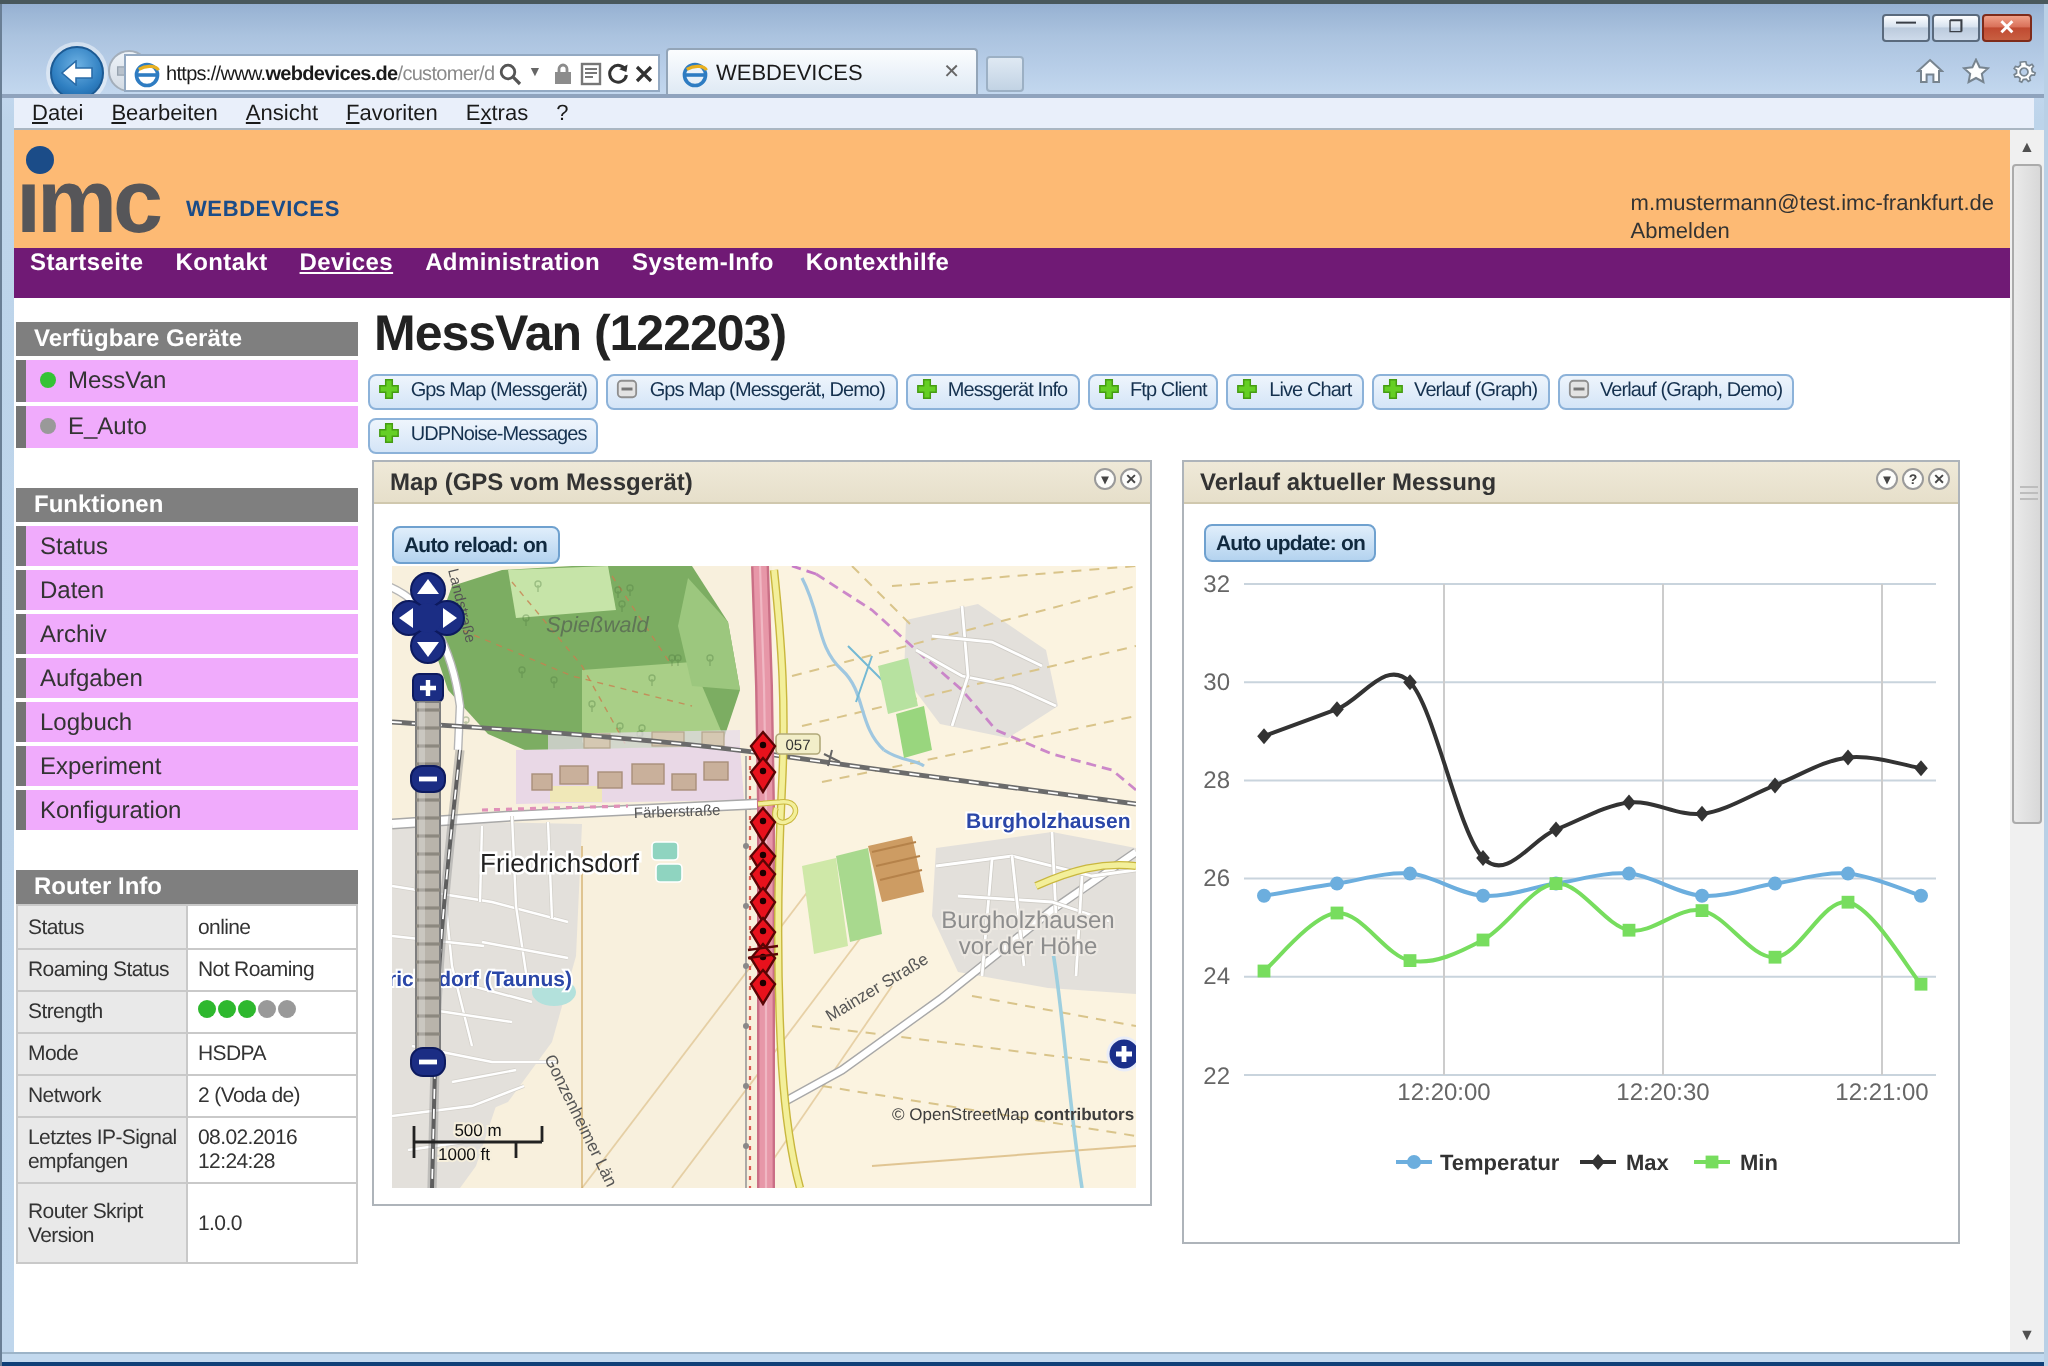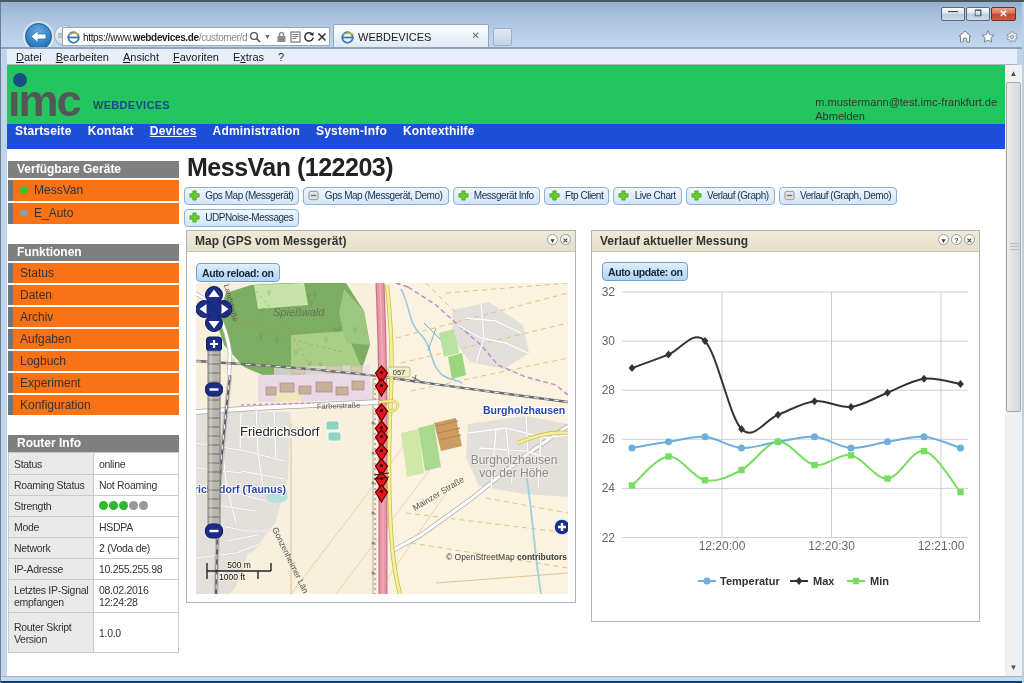--- a/index.html
+++ b/index.html
@@ -35,26 +35,26 @@
 
 #menubar { left:7px; top:51px; width:1010px; height:14px; background:#e9effa; font-size:11px; color:#1a1a1a; }
 #menubar span { margin-right:14px; }
 #menusep { left:7px; top:64px; width:1010px; height:1px; background:#aab6c2; }
 u.acc { text-decoration:underline; }
 
 
 #miniicons { left:958px; top:29px; width:62px; height:16px; }
 
 
-#appheader { left:0px; top:0px; width:998px; height:60px; background:#22c55e; }
-#navbar { left:0px; top:59px; width:998px; height:25px; background:#1d4ed8; color:#fff; font-size:12px; font-weight:bold; }
+#appheader { left:0px; top:0px; width:998px; height:60px; background:#fdba74; }
+#navbar { left:0px; top:59px; width:998px; height:25px; background:#701a75; color:#fff; font-size:12px; font-weight:bold; }
 #navbar span { margin-right:16px; letter-spacing:0.2px; }
 #sidebar { left:1px; top:96px; width:171px; }
 .sechead { background:#7f7f7f; color:#fff; font-weight:bold; font-size:12px; height:17px; line-height:17px; padding-left:9px; margin-bottom:2px; }
-.sitem { background:#f97316; border-left:5px solid #747474; height:20px; line-height:20px; font-size:12px; color:#333; padding-left:7px; margin-bottom:2px; position:relative; }
+.sitem { background:#f0abfc; border-left:5px solid #747474; height:20px; line-height:20px; font-size:12px; color:#333; padding-left:7px; margin-bottom:2px; position:relative; }
 .dot { display:inline-block; width:8px; height:8px; border-radius:50%; margin-right:6px; position:relative; top:0px; }
 
 #rtable { border-collapse:collapse; font-size:10.5px; letter-spacing:-0.3px; color:#333; width:171px; background:#fff; table-layout:fixed; }
 #rtable td { border:1px solid #c9c9c9; padding:1px 3px 1px 5px; overflow:hidden; }
 #rtable td.l { background:#e9e9e9; width:85px; }
 .sdot { display:inline-block; width:9px; height:9px; border-radius:50%; margin-right:1px; }
 
 h1#title { left:180px; top:88px; font-size:25px; color:#222; letter-spacing:-0.5px; }
 .btnrow { left:177px; width:810px; }
 .abtn { display:inline-block; background:linear-gradient(#eef5fc,#d4e5f7); border:1px solid #8cb2d9; border-radius:4px; height:18px; line-height:16px; font-size:10px; letter-spacing:-0.45px; color:#15314f; padding:0 5px 0 4px; margin-right:4px; vertical-align:top; white-space:nowrap; }
@@ -198,24 +198,20 @@
             <td class="l">Strength</td>
             <td><span class="sdot" style="background:#2eb82e;"></span><span class="sdot" style="background:#2eb82e;"></span><span class="sdot" style="background:#2eb82e;"></span><span class="sdot" style="background:#999;"></span><span class="sdot" style="background:#999;"></span></td>
           </tr>
       <tr style="height:21px;">
             <td class="l">Mode</td>
             <td>HSDPA</td>
           </tr>
       <tr style="height:21px;">
             <td class="l">Network</td>
             <td>2 (Voda de)</td>
-          </tr>
-      <tr style="height:21px;">
-            <td class="l">IP-Adresse</td>
-            <td>10.255.255.98</td>
           </tr>
       <tr style="height:33px;">
             <td class="l">Letztes IP-Signal<br>empfangen</td>
             <td>08.02.2016<br>12:24:28</td>
           </tr>
       <tr style="height:40px;">
             <td class="l">Router Skript<br>Version</td>
             <td>1.0.0</td>
           </tr>
     </tbody>

